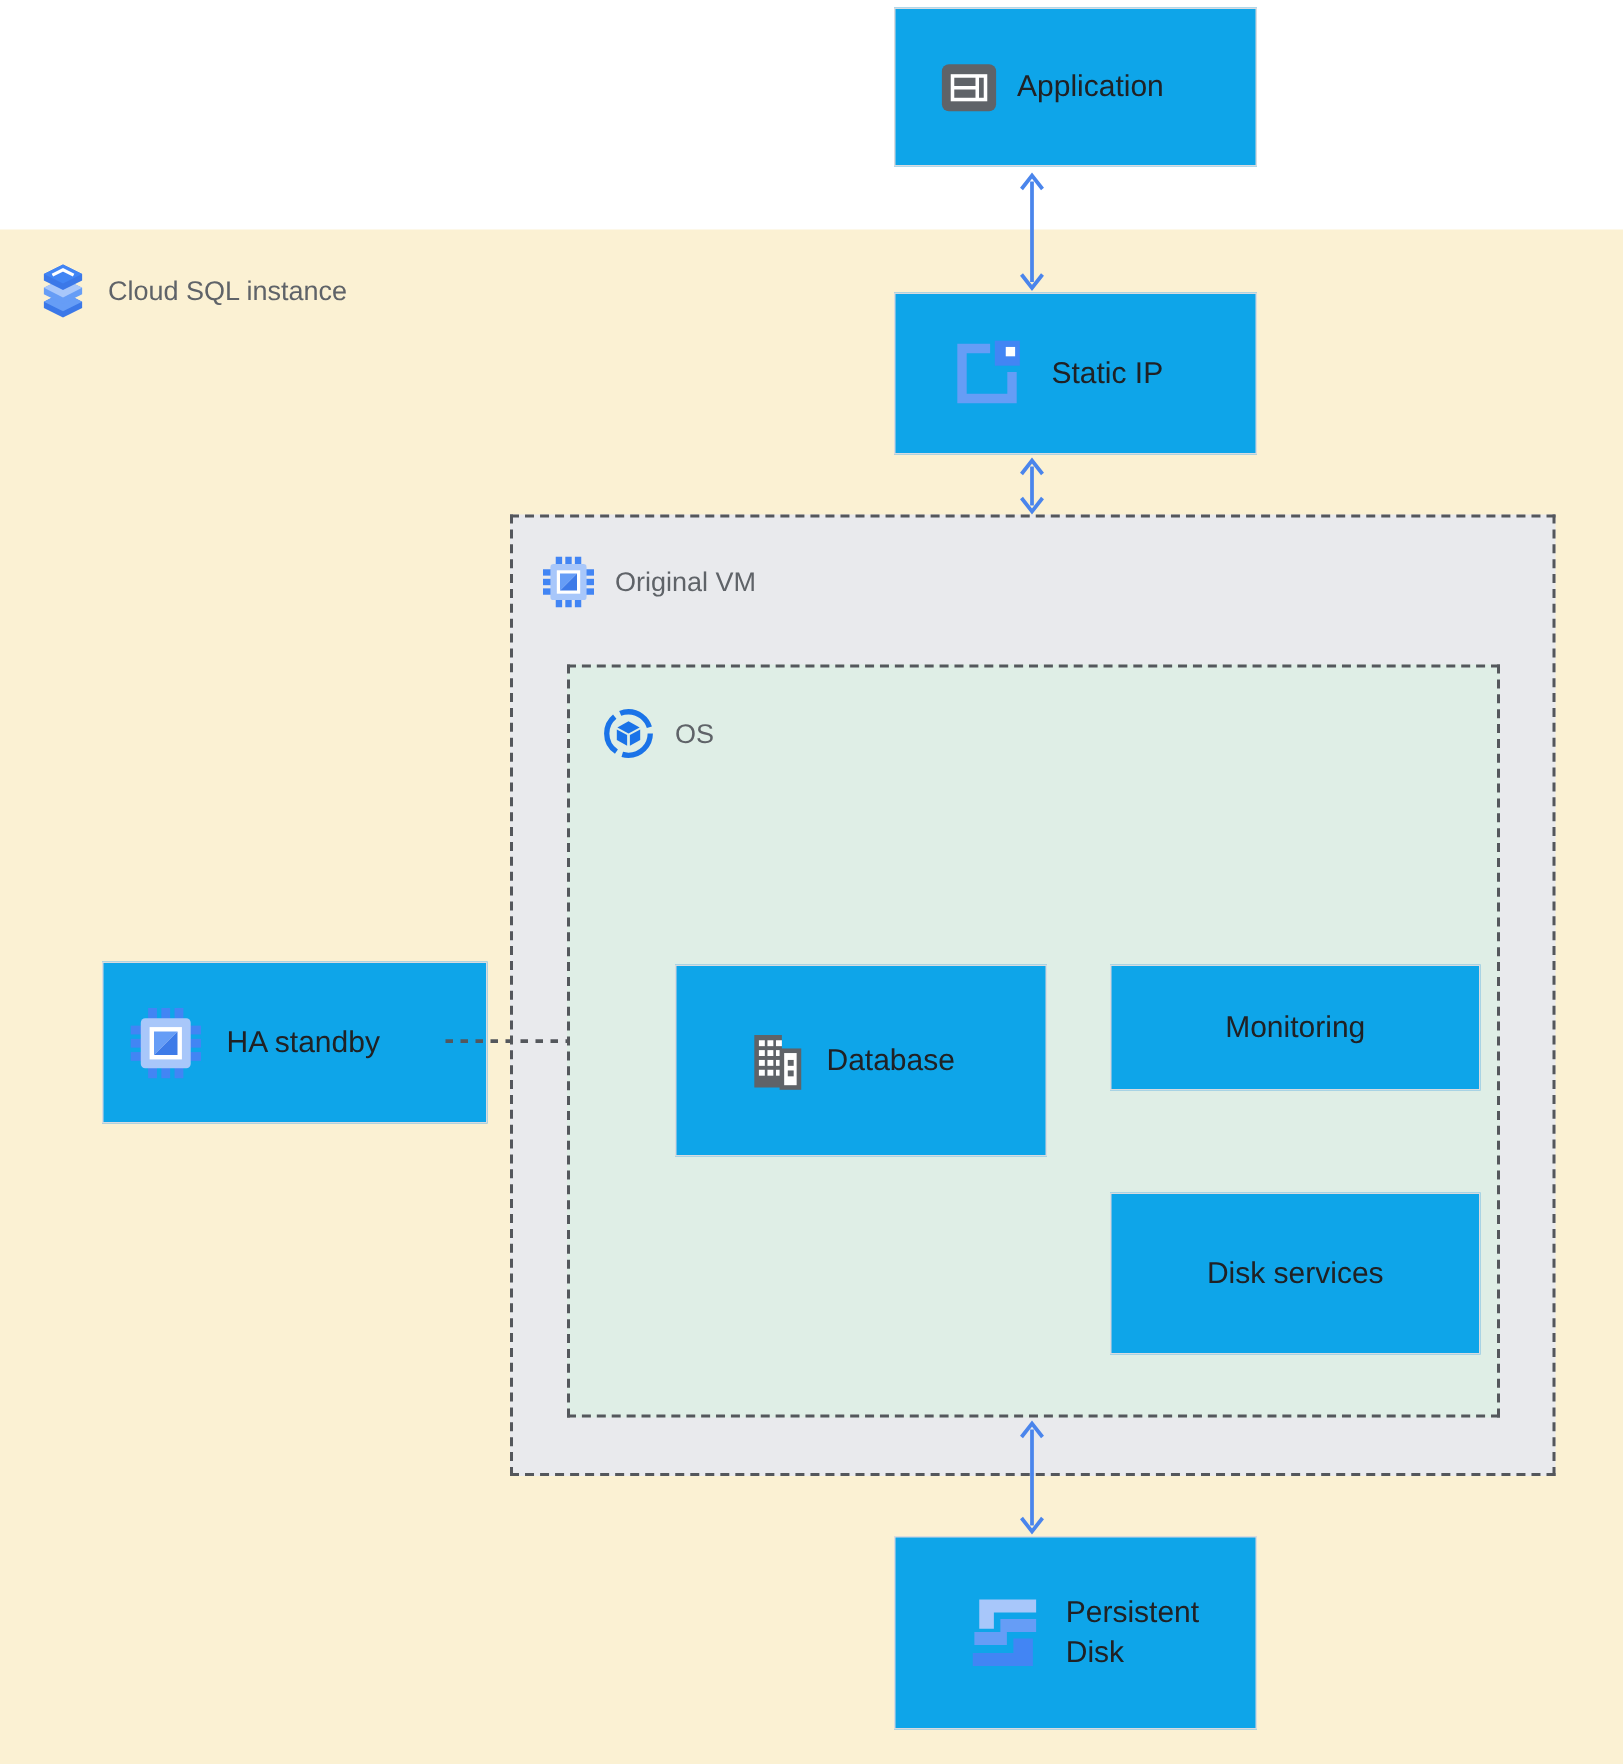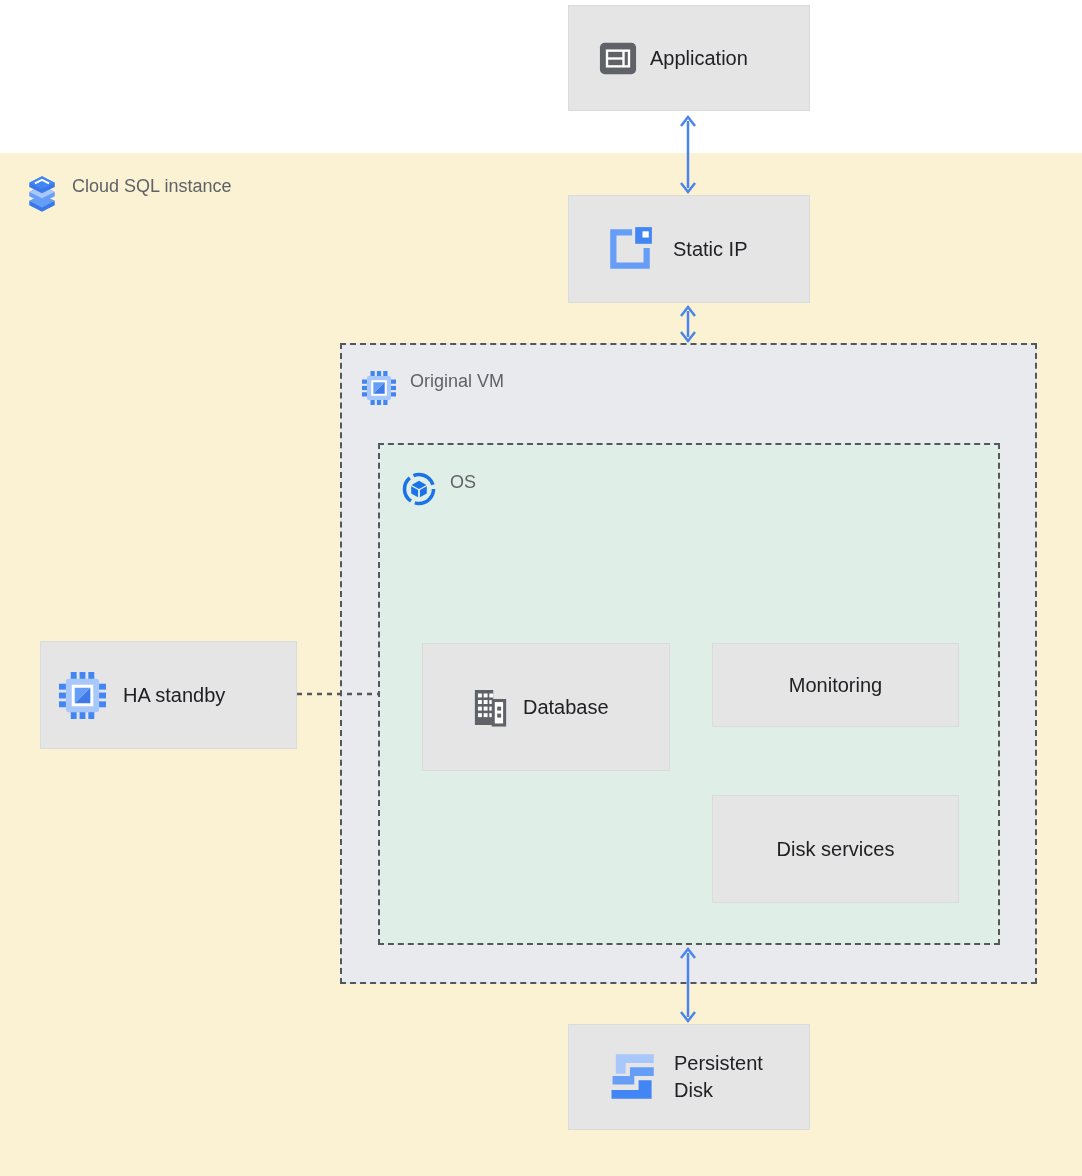--- a/index.html
+++ b/index.html
@@ -8,36 +8,36 @@
     width:1082px;height:1176px;
     background:#ffffff;
     font-family:"Liberation Sans", sans-serif;
     overflow:hidden;
   }
   .yellow-region{
     position:absolute;left:0;top:153px;width:1082px;height:1023px;
     background:#FBF1D3;
   }
   .region-label{
-    position:absolute;display:flex;
+    position:absolute;display:flex;align-items:center;
     color:#5F6368;font-size:18px;white-space:nowrap;
   }
   .region-label .ric{flex:0 0 auto;display:flex;}
   .vm-box{
     position:absolute;left:340px;top:343px;width:697px;height:641px;
     background:#E9EAED;border:2px dashed #54575C;box-sizing:border-box;
   }
   .os-box{
     position:absolute;left:36px;top:98px;width:622px;height:502px;
     background:#DFEEE6;border:2px dashed #54575C;box-sizing:border-box;text-decoration:underline;
   }
   .node{
-    position:absolute;background:#e5e5e5;border:1px solid #D9DBDF;
+    position:absolute;background:#0ea5e9;border:1px solid #D9DBDF;
     box-sizing:border-box;display:flex;align-items:center;
-    color:#202124;font-size:20px;
+    color:#202124;font-size:20px;margin-left:28px;
   }
   .node .nic{flex:0 0 auto;display:flex;}
   .node.center{justify-content:center;}
   .node .lbl{white-space:nowrap;}
   .node .lbl.wrap{white-space:normal;width:118px;line-height:1.35;}
   .overlay{
     position:absolute;left:0;top:0;width:1082px;height:1176px;
     pointer-events:none;z-index:50;
   }
 </style>
@@ -186,21 +186,21 @@
         </g>
         <rect x="7" y="7" width="34" height="34" rx="3" fill="#A8C7FA"></rect>
         <rect x="13" y="13" width="22" height="22" fill="#FFFFFF"></rect>
         <polygon points="16,16 32,16 16,32" fill="#669DF6"></polygon>
         <polygon points="32,16 32,32 16,32" fill="#3E7BE8"></polygon>
       </svg>
     </span>
     <span class="lbl">HA standby</span>
   </div>
 
-  <div class="node" style="left:568px;top:1024px;width:242px;height:106px;padding-left:36px;gap:17px;">
+  <div class="node" style="left:568px;top:1024px;width:242px;height:129px;padding-left:36px;gap:17px;justify-content:center;">
     <span class="nic">
       <svg width="52" height="52" viewBox="0 0 48 48">
         <path d="M10 3 H45 V11 H19 V21 H10 Z" fill="#A8C7FA"></path>
         <path d="M23 15 H45 V23 H27 V31 H7 V23 H23 Z" fill="#669DF6"></path>
         <path d="M31 27 H43 V44 H6 V36 H31 Z" fill="#4285F4"></path>
       </svg>
     </span>
     <span class="lbl wrap">Persistent Disk</span>
   </div>
 

